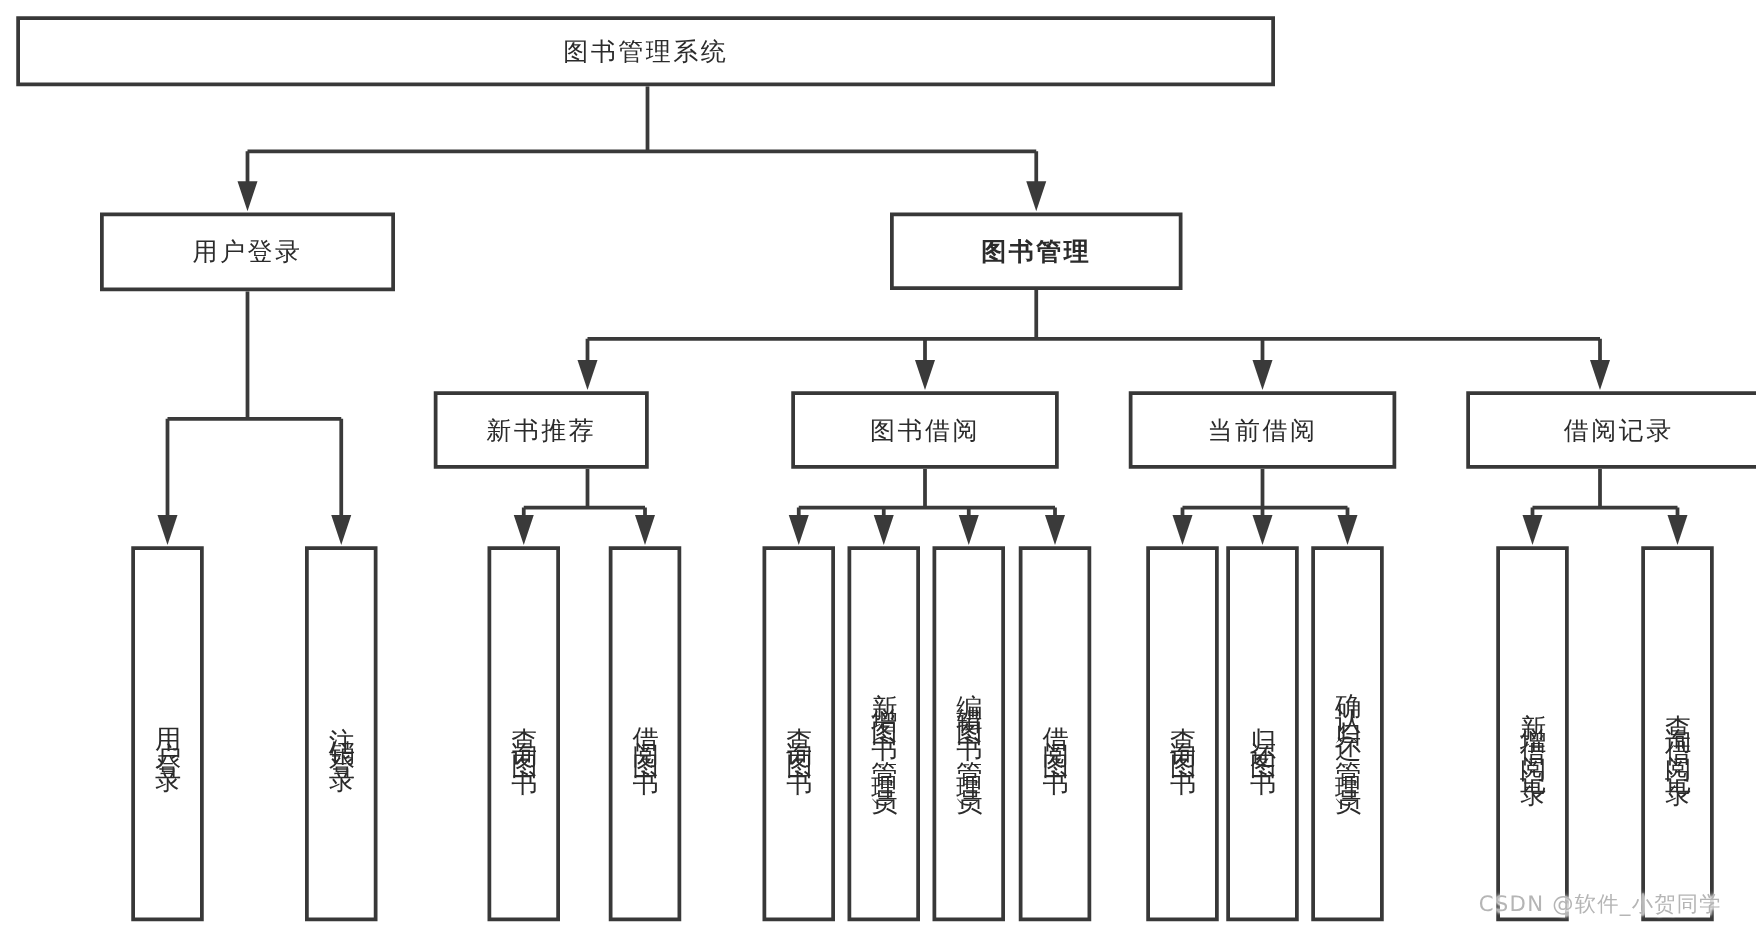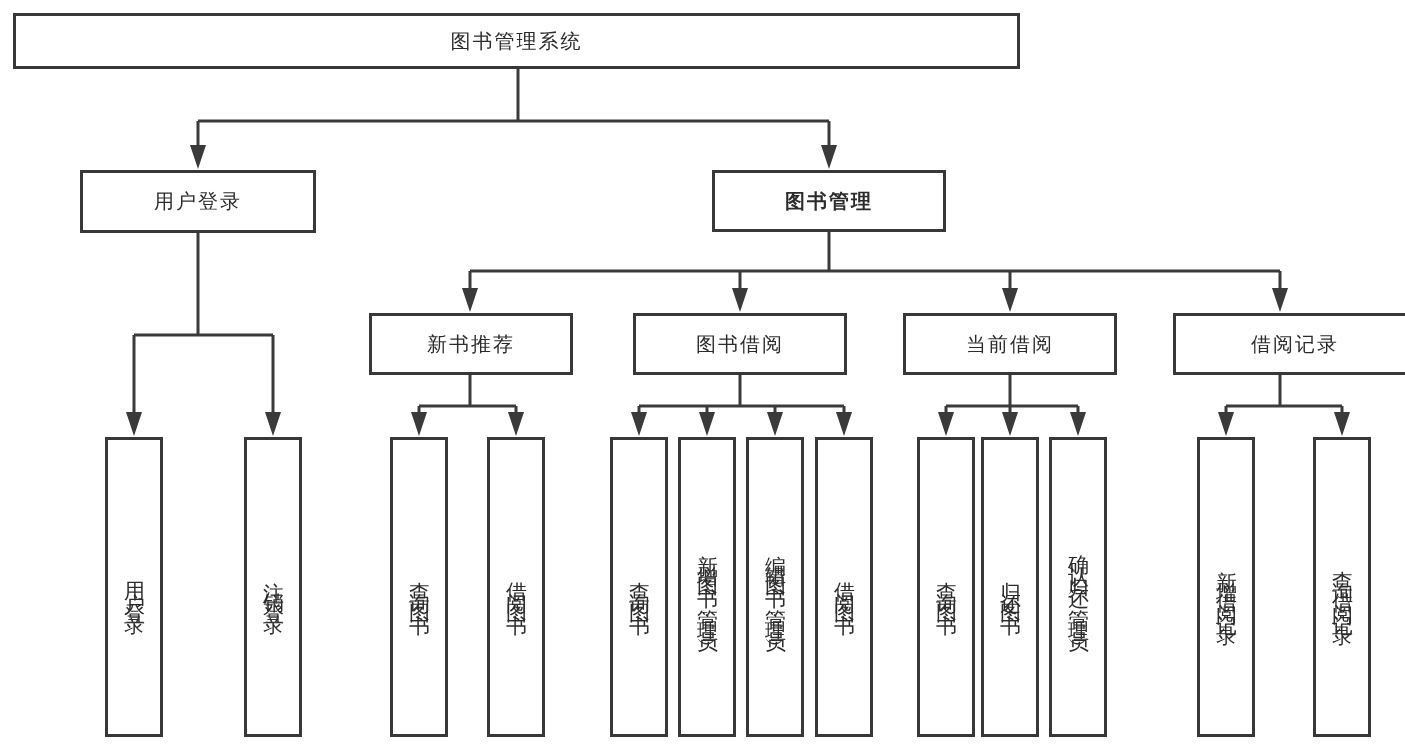--- a/index.html
+++ b/index.html
@@ -95,21 +95,21 @@
       <polygon points="1218,412 1234,412 1226,436"></polygon>
       <polygon points="1334,412 1350,412 1342,436"></polygon>
     </g>
   </svg>
 
   <div class="node" style="left:13px; top:13px; width:1007px; height:56px;">图书管理系统</div>
 
   <div class="node" style="left:80px; top:170px; width:236px; height:63px;">用户登录</div>
   <div class="node" style="left:712px; top:170px; width:234px; height:62px;font-weight:bold;">图书管理</div>
 
-  <div class="node" style="left:369px; top:313px; width:204px; height:62px;">新书推荐</div>
+  <div class="node" style="left:347px; top:313px; width:172px; height:62px;">新书推荐</div>
   <div class="node" style="left:903px; top:313px; width:214px; height:62px;">当前借阅</div>
   <div class="node" style="left:633px; top:313px; width:214px; height:62px;">图书借阅</div>
   <div class="node" style="left:1173px; top:313px; width:244px; height:62px;">借阅记录</div>
 
   <div class="node v" style="left:105px; top:437px; width:58px; height:300px;">用户登录</div>
   <div class="node v" style="left:244px; top:437px; width:58px; height:300px;">注销登录</div>
 
   <div class="node v" style="left:390px; top:437px; width:58px; height:300px;">查询图书</div>
   <div class="node v" style="left:487px; top:437px; width:58px; height:300px;">借阅图书</div>
 
@@ -118,14 +118,15 @@
   <div class="node v" style="left:746px; top:437px; width:58px; height:300px;">编辑图书（管理员）</div>
   <div class="node v" style="left:815px; top:437px; width:58px; height:300px;">借阅图书</div>
 
   <div class="node v" style="left:917px; top:437px; width:58px; height:300px;">查询图书</div>
   <div class="node v" style="left:981px; top:437px; width:58px; height:300px;">归还图书</div>
   <div class="node v" style="left:1049px; top:437px; width:58px; height:300px;">确认归还（管理员）</div>
 
   <div class="node v" style="left:1197px; top:437px; width:58px; height:300px;">新增借阅记录</div>
   <div class="node v" style="left:1313px; top:437px; width:58px; height:300px;">查询借阅记录</div>
 
+  <div class="watermark">CSDN @软件_小贺同学</div>
 
 </div>
 
 </body></html>

